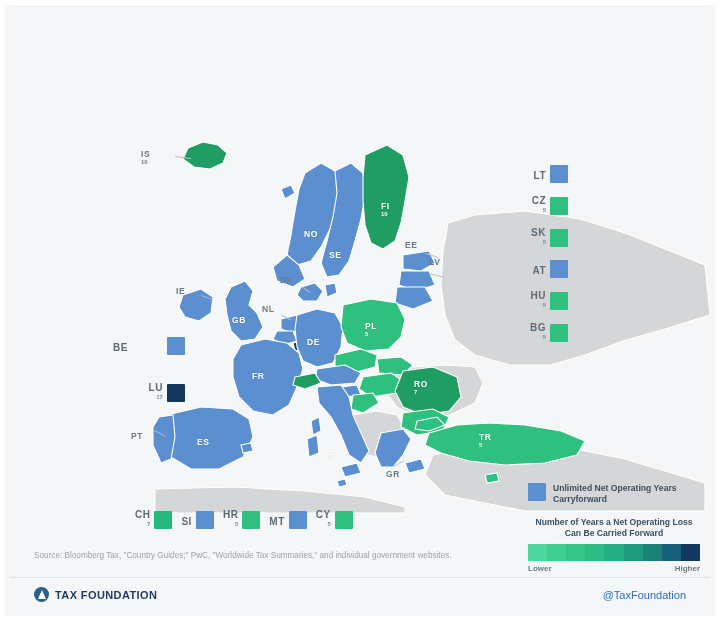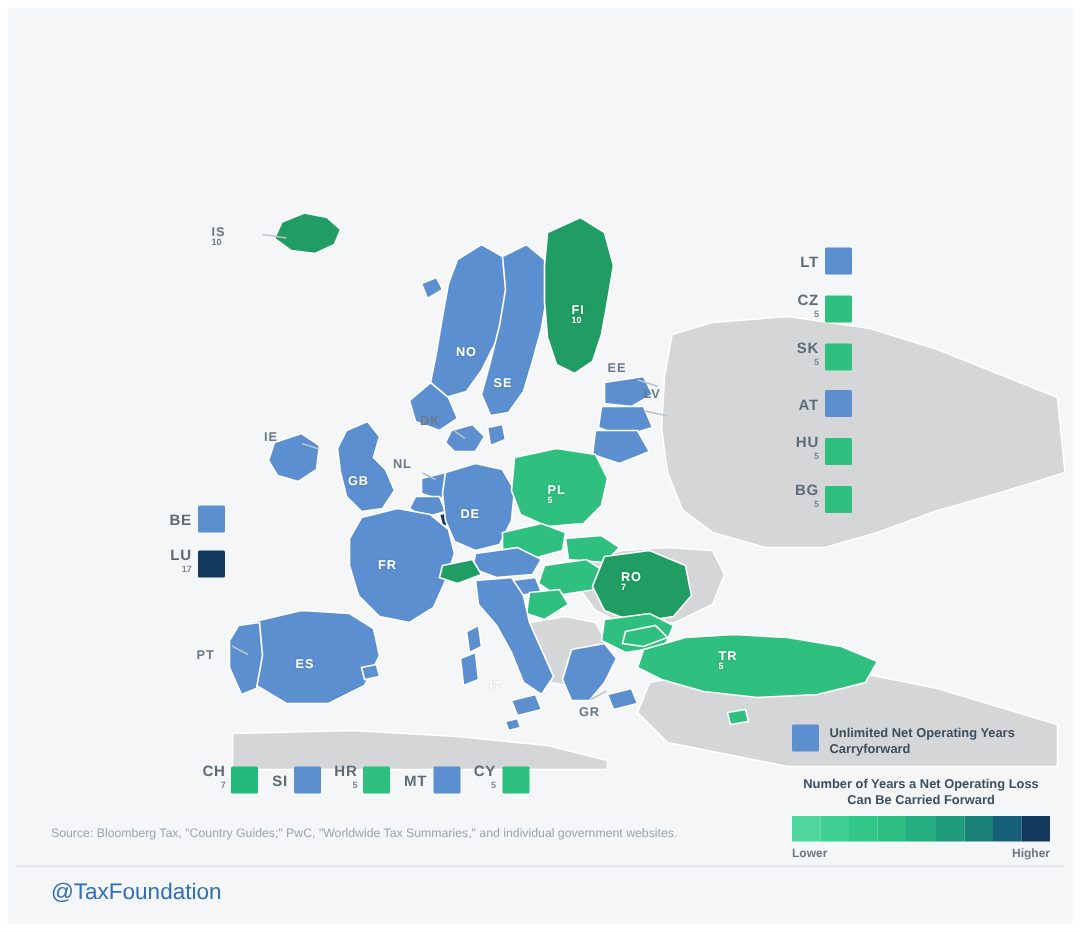--- a/index.html
+++ b/index.html
@@ -99,21 +99,21 @@
   #brand-mark{
     width:15px;height:15px;border-radius:50%;
     background:#2c5f8e;margin-right:6px;position:relative;flex:0 0 auto;
   }
   #brand-mark::after{
     content:"";position:absolute;left:4px;top:3px;width:0;height:0;
     border-left:4px solid transparent;border-right:4px solid transparent;
     border-bottom:9px solid #ffffff;
   }
   #brand-text{font-size:11px;font-weight:bold;letter-spacing:0.4px;color:#1b3a5c;}
-  #handle{font-size:15px;color:#2f6fb5;}
+  #handle{font-size:11px;color:#2f6fb5;}
 </style>
 </head>
 <body>
 
 <div id="frame">
 
 
   <div id="map-area">
 
     <svg id="europe-map" width="710" height="400" viewBox="0 0 710 400">
@@ -272,21 +272,21 @@
         <div class="map-label lbl-out" style="left: 381px; top: 355px; width: 24px;">
           <span class="code">GR</span>
         </div>
         <div class="map-label lbl-in" style="left: 474px; top: 318px; width: 24px;">
           <span class="code">TR</span>
           <span class="val">5</span>
         </div>
       </div>
 
     <div id="left-chips" class="chip-row" style="left:108px;top:222px;flex-direction:column;align-items:flex-end;">
-        <div class="chip" style="margin-bottom: 11px; margin-right: 0px;">
+        <div class="chip" style="margin-bottom: 28px; margin-right: 0px; gap: 35px;">
           <div class="txt">
             <span class="code">BE</span>
           </div>
           <div class="box" style="background: rgb(91, 143, 208);"></div>
         </div>
         <div class="chip" style="margin-bottom: 11px; margin-right: 0px;">
           <div class="txt">
             <span class="code">LU</span>
             <span class="val">17</span>
           </div>
@@ -393,16 +393,20 @@
       <div id="gradient-ends">
         <span>Lower</span>
         <span>Higher</span>
       </div>
     </div>
   </div>
 
   <div id="source">Source: Bloomberg Tax, "Country Guides;" PwC, "Worldwide Tax Summaries," and individual government websites.</div>
 
   <div id="footer">
+    <div id="brand">
+      <div id="brand-mark"></div>
+      <div id="brand-text">TAX FOUNDATION</div>
+    </div>
     <div id="handle">@TaxFoundation</div>
   </div>
 
 </div>
 
 </body></html>

